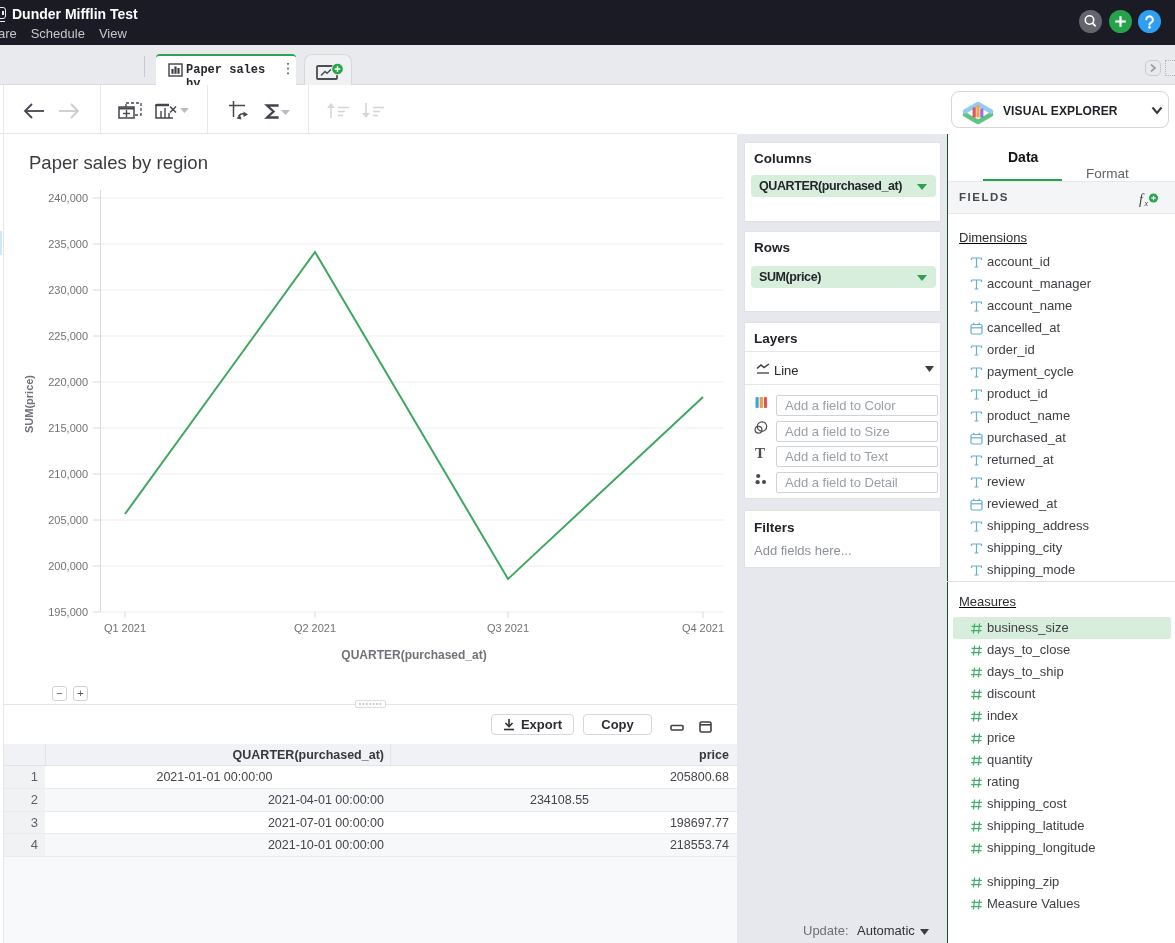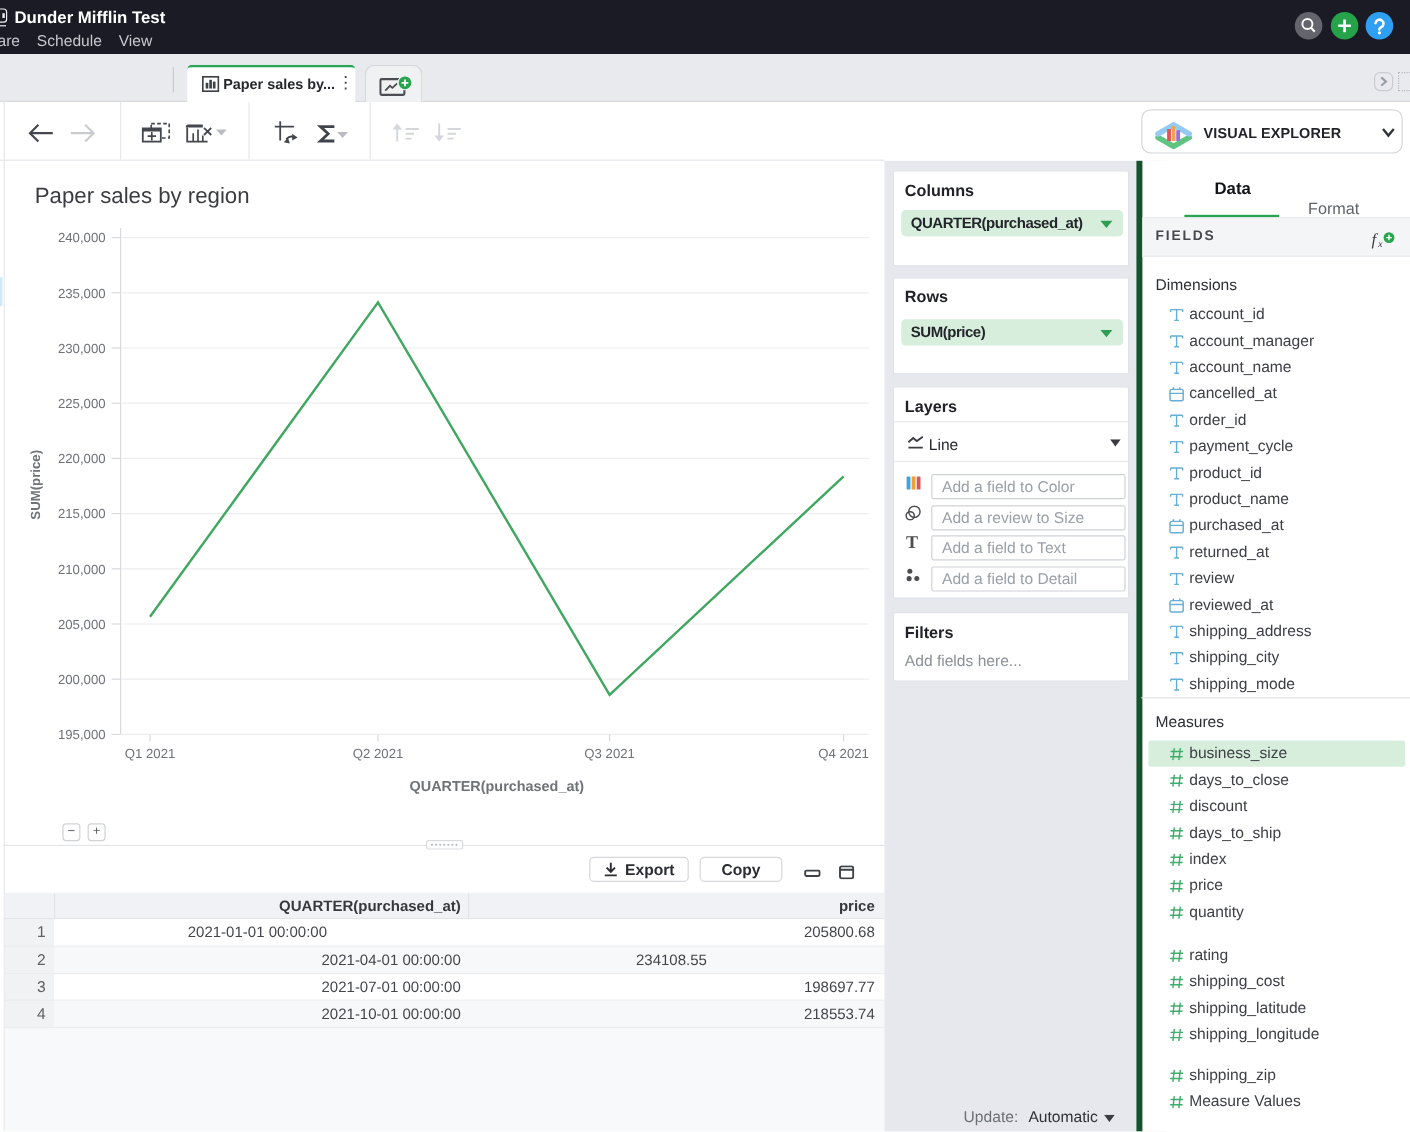--- a/index.html
+++ b/index.html
@@ -18,21 +18,21 @@
   #c-help { left:1138px; background:#2e9ff2; }
   #tl-icon { position:absolute; left:-8px; top:7px; width:14px; height:12px; border:1.5px solid #eeeef1; border-radius:3px; }
 
   
   #tabbar { position:absolute; left:0; top:45px; width:1175px; height:40px; background:#e9eaee; border-bottom:1px solid #d9dbdf; }
   .tab { position:absolute; border-radius:8px 8px 0 0; }
   #tab-q { left:13px; top:9px; width:117px; height:31px; background:#f0f1f4; border:1px solid #d8dade; border-bottom:none;margin-top:32px; }
   #tab-q .txt { position:absolute; left:30px; top:8px; font-size:12px; font-weight:bold; color:#26272c; }
   #tab-sep { position:absolute; left:144px; top:11px; width:1px; height:21px; background:#c7c9ce; }
   #tab-active { left:156px; top:8.5px; width:140px; height:31.5px; background:#fff; border-top:2.5px solid #2aa557; border-radius:4px 4px 0 0; }
-  #tab-active .txt { position:absolute; left:30px; top:7px; font-size:12px; font-weight:bold; color:#26272c; }
+  #tab-active .txt { position:absolute; left:30px; top:7px; font-size:12px; font-weight:bold; color:#26272c;font-family:Liberation Mono, monospace; }
   #tab-active .dots { position:absolute; left:125px; top:4px; font-size:14px; color:#3e4146; letter-spacing:0; }
   #tab-plus { left:304px; top:9px; width:48px; height:31px; background:#f0f1f3; border:1px solid #d6d8dc; border-bottom:none; }
   #tab-next { position:absolute; left:1145px; top:15px; width:16px; height:16px; border:1.5px solid #c9ccd1; border-radius:5px; }
   #tab-dots { position:absolute; left:1163px; top:15px; width:12px; height:16px; border-top:1px dotted #b4b7bd; border-bottom:1px dotted #b4b7bd; border-left:1px dotted #b4b7bd; margin-left:2px; }
 
   
   #toolbar { position:absolute; left:0; top:85px; width:737px; height:49px; background:#fff; border-bottom:1px solid #e4e5e9; }
   .tdiv { position:absolute; top:0px; width:1px; height:48px; background:#e7e8ec; }
   #leftborder { position:absolute; left:3px; top:85px; width:1px; height:858px; background:#e7e8eb; }
 
@@ -60,21 +60,21 @@
   
   #midpanel { position:absolute; left:737px; top:134px; width:236px; height:809px; background:#e6e8ed; }
   .card { position:absolute; left:7px; width:197px; background:#fff; border:1px solid #e0e2e7; border-radius:2px; }
   .card h3 { font-size:13.5px; color:#212227; font-weight:bold; }
   .pill { position:absolute; left:6px; width:185px; height:22px; background:#d7eedd; border-radius:4px; font-size:12.5px; letter-spacing:-0.4px; font-weight:bold; color:#23252a; line-height:22px; padding-left:8px; }
   .pill .caret { position:absolute; right:9px; top:9px; width:0; height:0; border-left:5px solid transparent; border-right:5px solid transparent; border-top:6px solid #2f9e53; }
   .inbox { position:absolute; left:31px; width:162px; height:21px; border:1px solid #cfd2d7; border-radius:2px; background:#fff; font-size:13px; color:#9aa0a7; line-height:19px; padding-left:8px; }
   #updaterow { position:absolute; left:737px; top:923px; width:210px; height:18px; font-size:13px; }
 
   
-  #rightpanel { position:absolute; left:947px; top:134px; width:228px; height:809px; background:#fff; border-left:5px solid #14532d; }
+  #rightpanel { position:absolute; left:947px; top:134px; width:228px; height:809px; background:#fff; border-left:1px solid #14532d;text-decoration:underline; }
   #rp-tabs { position:relative; height:47px; }
   #rp-tabs .data { position:absolute; left:60px; top:15px; font-size:14px; font-weight:bold; color:#121316; }
   #rp-tabs .format { position:absolute; left:138px; top:32px; font-size:13.5px; color:#5f6368; }
   #rp-underline { position:absolute; left:35px; top:45px; width:79px; height:2.5px; background:#26a44f; }
   #rp-fields { position:relative; height:33px; background:#f4f5f7; border-top:1px solid #e7e8eb; border-bottom:1px solid #e7e8eb; }
   #rp-fields .lbl { position:absolute; left:11px; top:9px; font-size:11.5px; font-weight:bold; letter-spacing:1.5px; color:#45484e; }
   .fieldrow { height:22px; position:relative; font-size:13px; color:#3e4045; line-height:22px; }
   .fieldrow .ic { position:absolute; left:22px; top:5px; width:13px; height:13px; }
   .fieldrow.msr .ic { left:17px; }
   .fieldrow.msr .nm { left:34px; }
@@ -350,21 +350,21 @@
         <rect x="0.5" y="1" width="3.2" height="11" rx="1" fill="#3da4e0"></rect>
         <rect x="4.7" y="1" width="3.2" height="11" fill="#eba13e"></rect>
         <rect x="8.9" y="1" width="3.2" height="11" rx="1" fill="#d95757"></rect>
       </svg>
     <div class="inbox" style="top:72px;">Add a field to Color</div>
 
     <svg style="position:absolute;left:9px;top:98px" width="14" height="13" viewBox="0 0 14 13">
         <circle cx="8" cy="5.5" r="4.7" fill="none" stroke="#4a4c50" stroke-width="1.2"></circle>
         <circle cx="4.5" cy="8.8" r="3.4" fill="none" stroke="#4a4c50" stroke-width="1.2"></circle>
       </svg>
-    <div class="inbox" style="top:97.5px;">Add a review to Size</div>
+    <div class="inbox" style="top:97.5px;">Add a field to Size</div>
 
     <div class="abs" style="left:10px;top:122px;font-family:'Liberation Serif',serif;font-size:15px;font-weight:bold;color:#4a4c50;">T</div>
     <div class="inbox" style="top:123px;">Add a field to Text</div>
 
     <svg style="position:absolute;left:10px;top:150px" width="12" height="12" viewBox="0 0 12 12">
         <circle cx="3.2" cy="3" r="2.1" fill="#4a4c50"></circle>
         <circle cx="2.6" cy="9.2" r="2.1" fill="#4a4c50"></circle>
         <circle cx="9" cy="9" r="2.1" fill="#4a4c50"></circle>
       </svg>
     <div class="inbox" style="top:148.5px;">Add a field to Detail</div>
@@ -513,47 +513,47 @@
     <div class="fieldrow msr" style="margin:0 4px 0 5px;">
           <svg class="ic" viewBox="0 0 13 13">
             <path d="M4.6 1.5 L3.4 11.5 M9.6 1.5 L8.4 11.5 M1.5 4.3 L11.9 4.3 M1.1 8.7 L11.5 8.7" fill="none" stroke="#3fae6c" stroke-width="1.2"></path>
           </svg>
           <span class="nm">days_to_close</span>
         </div>
     <div class="fieldrow msr" style="margin:0 4px 0 5px;">
           <svg class="ic" viewBox="0 0 13 13">
             <path d="M4.6 1.5 L3.4 11.5 M9.6 1.5 L8.4 11.5 M1.5 4.3 L11.9 4.3 M1.1 8.7 L11.5 8.7" fill="none" stroke="#3fae6c" stroke-width="1.2"></path>
           </svg>
+          <span class="nm">days_to_ship</span>
+        </div>
+    <div class="fieldrow msr" style="margin:0 4px 0 5px;">
+          <svg class="ic" viewBox="0 0 13 13">
+            <path d="M4.6 1.5 L3.4 11.5 M9.6 1.5 L8.4 11.5 M1.5 4.3 L11.9 4.3 M1.1 8.7 L11.5 8.7" fill="none" stroke="#3fae6c" stroke-width="1.2"></path>
+          </svg>
           <span class="nm">discount</span>
         </div>
     <div class="fieldrow msr" style="margin:0 4px 0 5px;">
           <svg class="ic" viewBox="0 0 13 13">
             <path d="M4.6 1.5 L3.4 11.5 M9.6 1.5 L8.4 11.5 M1.5 4.3 L11.9 4.3 M1.1 8.7 L11.5 8.7" fill="none" stroke="#3fae6c" stroke-width="1.2"></path>
           </svg>
-          <span class="nm">days_to_ship</span>
-        </div>
-    <div class="fieldrow msr" style="margin:0 4px 0 5px;">
-          <svg class="ic" viewBox="0 0 13 13">
-            <path d="M4.6 1.5 L3.4 11.5 M9.6 1.5 L8.4 11.5 M1.5 4.3 L11.9 4.3 M1.1 8.7 L11.5 8.7" fill="none" stroke="#3fae6c" stroke-width="1.2"></path>
-          </svg>
           <span class="nm">index</span>
         </div>
     <div class="fieldrow msr" style="margin:0 4px 0 5px;">
           <svg class="ic" viewBox="0 0 13 13">
             <path d="M4.6 1.5 L3.4 11.5 M9.6 1.5 L8.4 11.5 M1.5 4.3 L11.9 4.3 M1.1 8.7 L11.5 8.7" fill="none" stroke="#3fae6c" stroke-width="1.2"></path>
           </svg>
           <span class="nm">price</span>
         </div>
     <div class="fieldrow msr" style="margin:0 4px 0 5px;">
           <svg class="ic" viewBox="0 0 13 13">
             <path d="M4.6 1.5 L3.4 11.5 M9.6 1.5 L8.4 11.5 M1.5 4.3 L11.9 4.3 M1.1 8.7 L11.5 8.7" fill="none" stroke="#3fae6c" stroke-width="1.2"></path>
           </svg>
           <span class="nm">quantity</span>
         </div>
-    <div class="fieldrow msr" style="margin:14px 4px 0 5px;text-align:right;">
+    <div class="fieldrow msr" style="margin:0 4px 0 5px;text-align:right;">
           <svg class="ic" viewBox="0 0 13 13">
             <path d="M4.6 1.5 L3.4 11.5 M9.6 1.5 L8.4 11.5 M1.5 4.3 L11.9 4.3 M1.1 8.7 L11.5 8.7" fill="none" stroke="#3fae6c" stroke-width="1.2"></path>
           </svg>
           <span class="nm">rating</span>
         </div>
     <div class="fieldrow msr" style="margin:0 4px 0 5px;">
           <svg class="ic" viewBox="0 0 13 13">
             <path d="M4.6 1.5 L3.4 11.5 M9.6 1.5 L8.4 11.5 M1.5 4.3 L11.9 4.3 M1.1 8.7 L11.5 8.7" fill="none" stroke="#3fae6c" stroke-width="1.2"></path>
           </svg>
           <span class="nm">shipping_cost</span>

